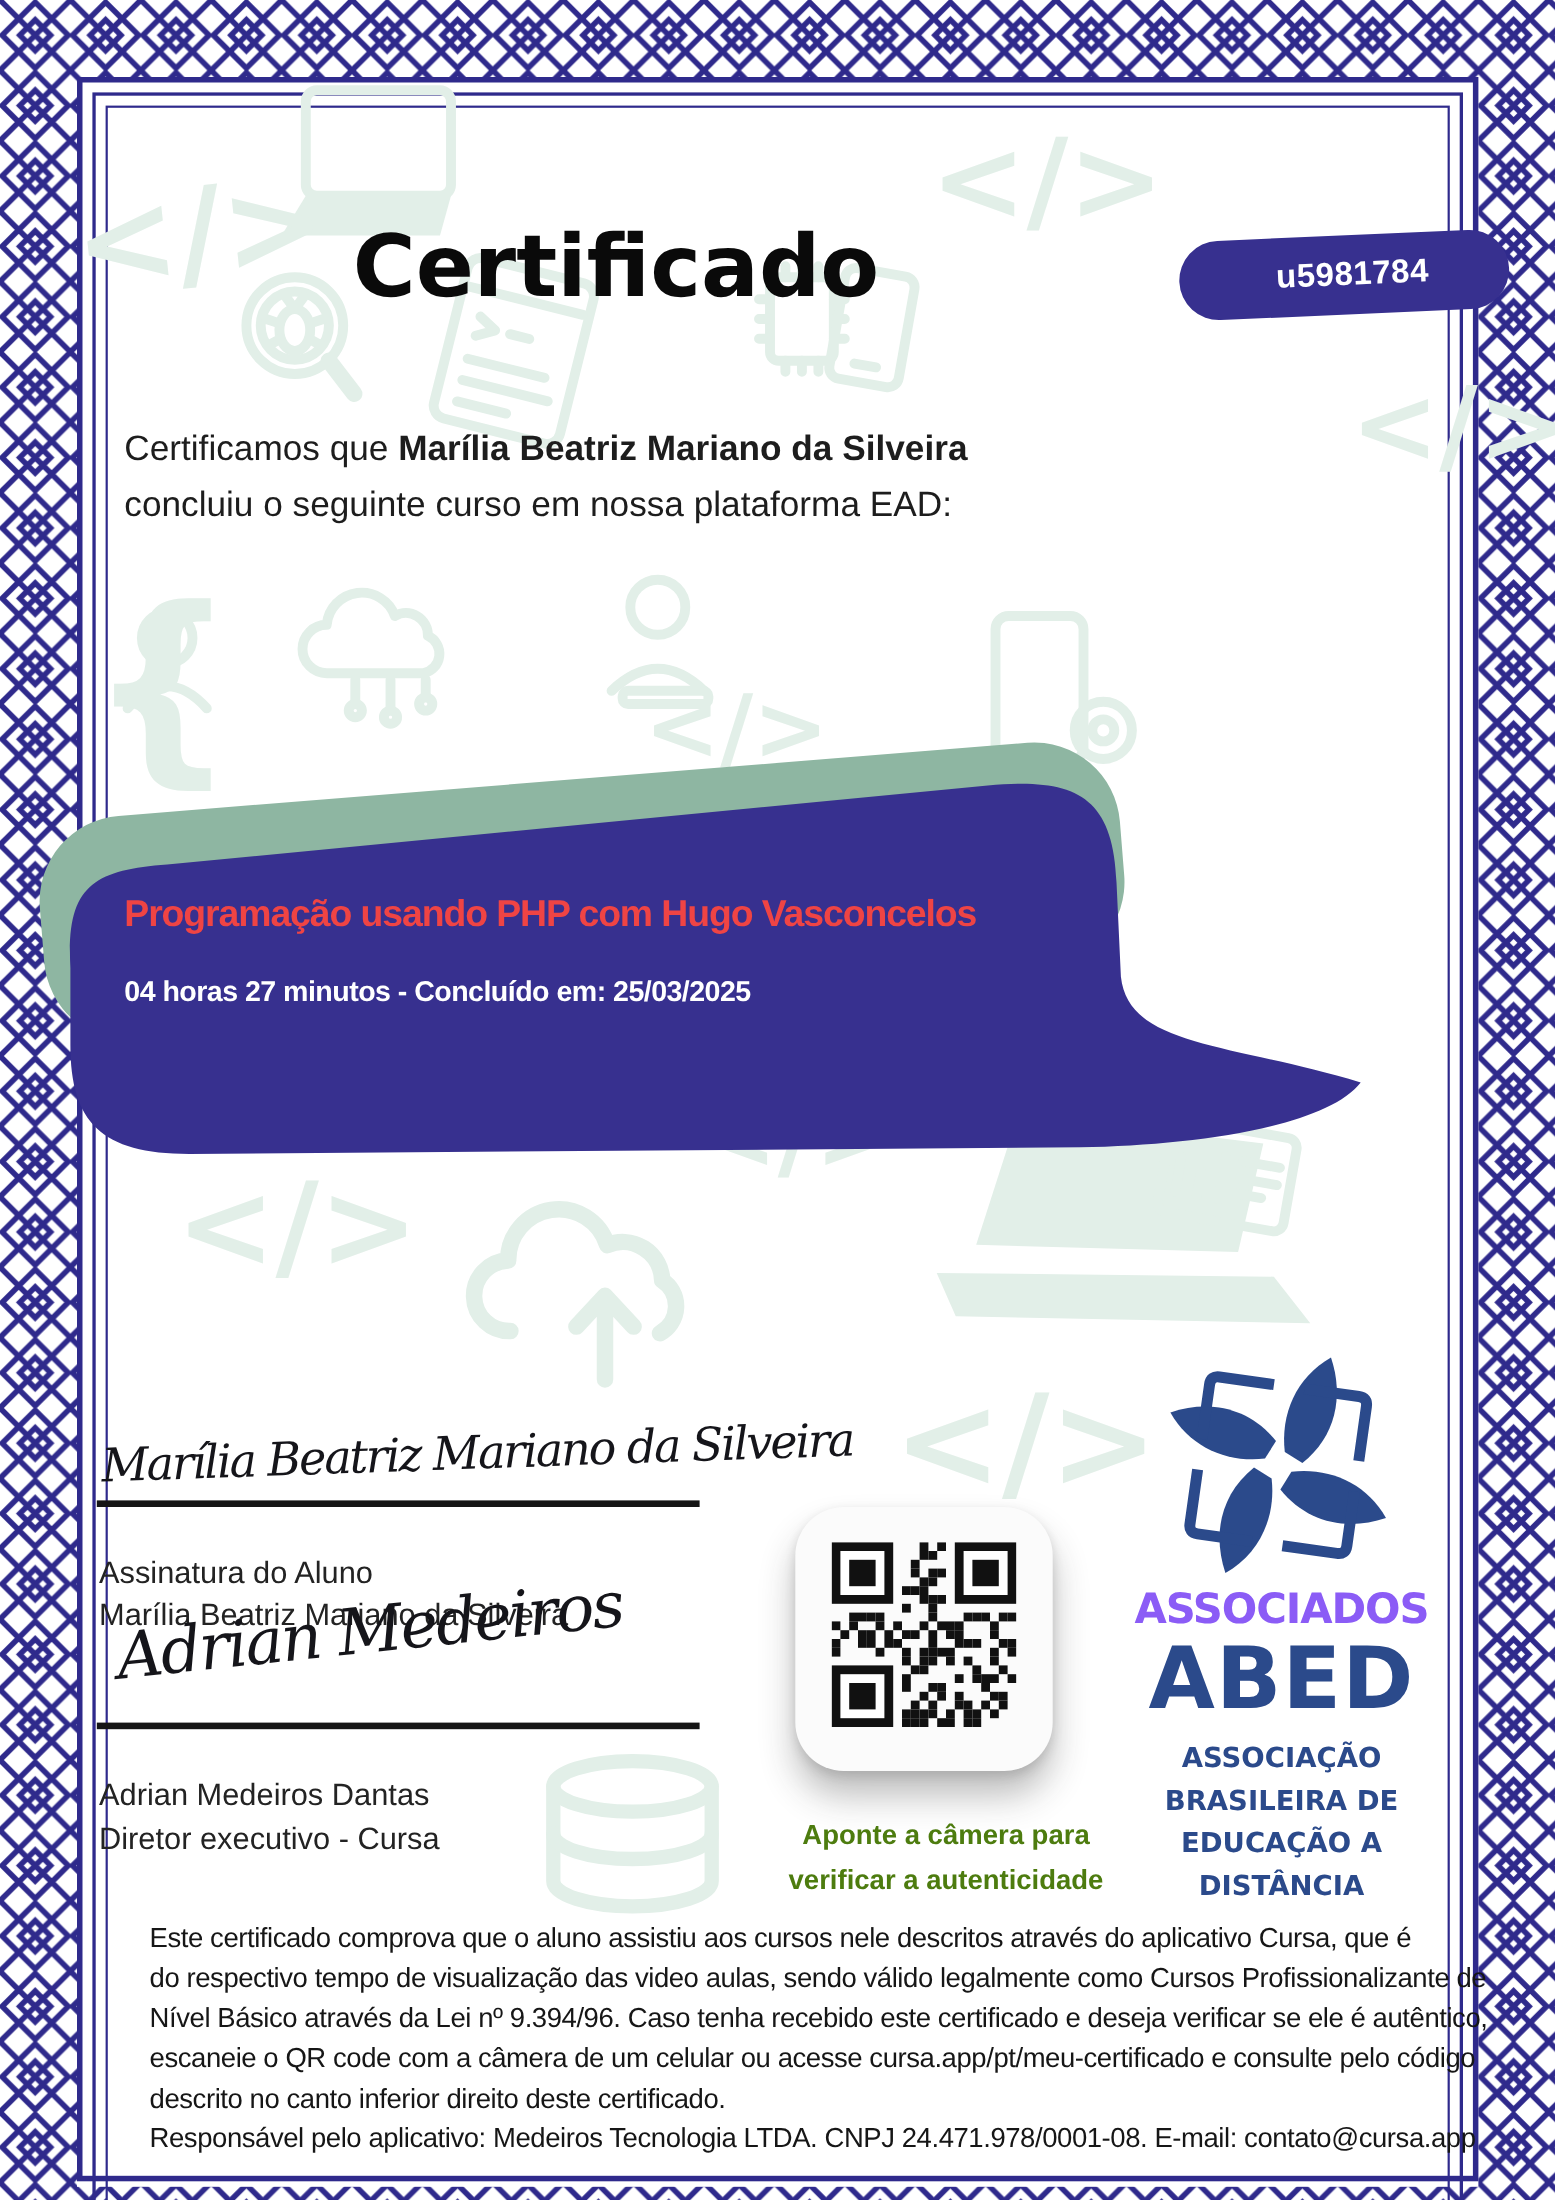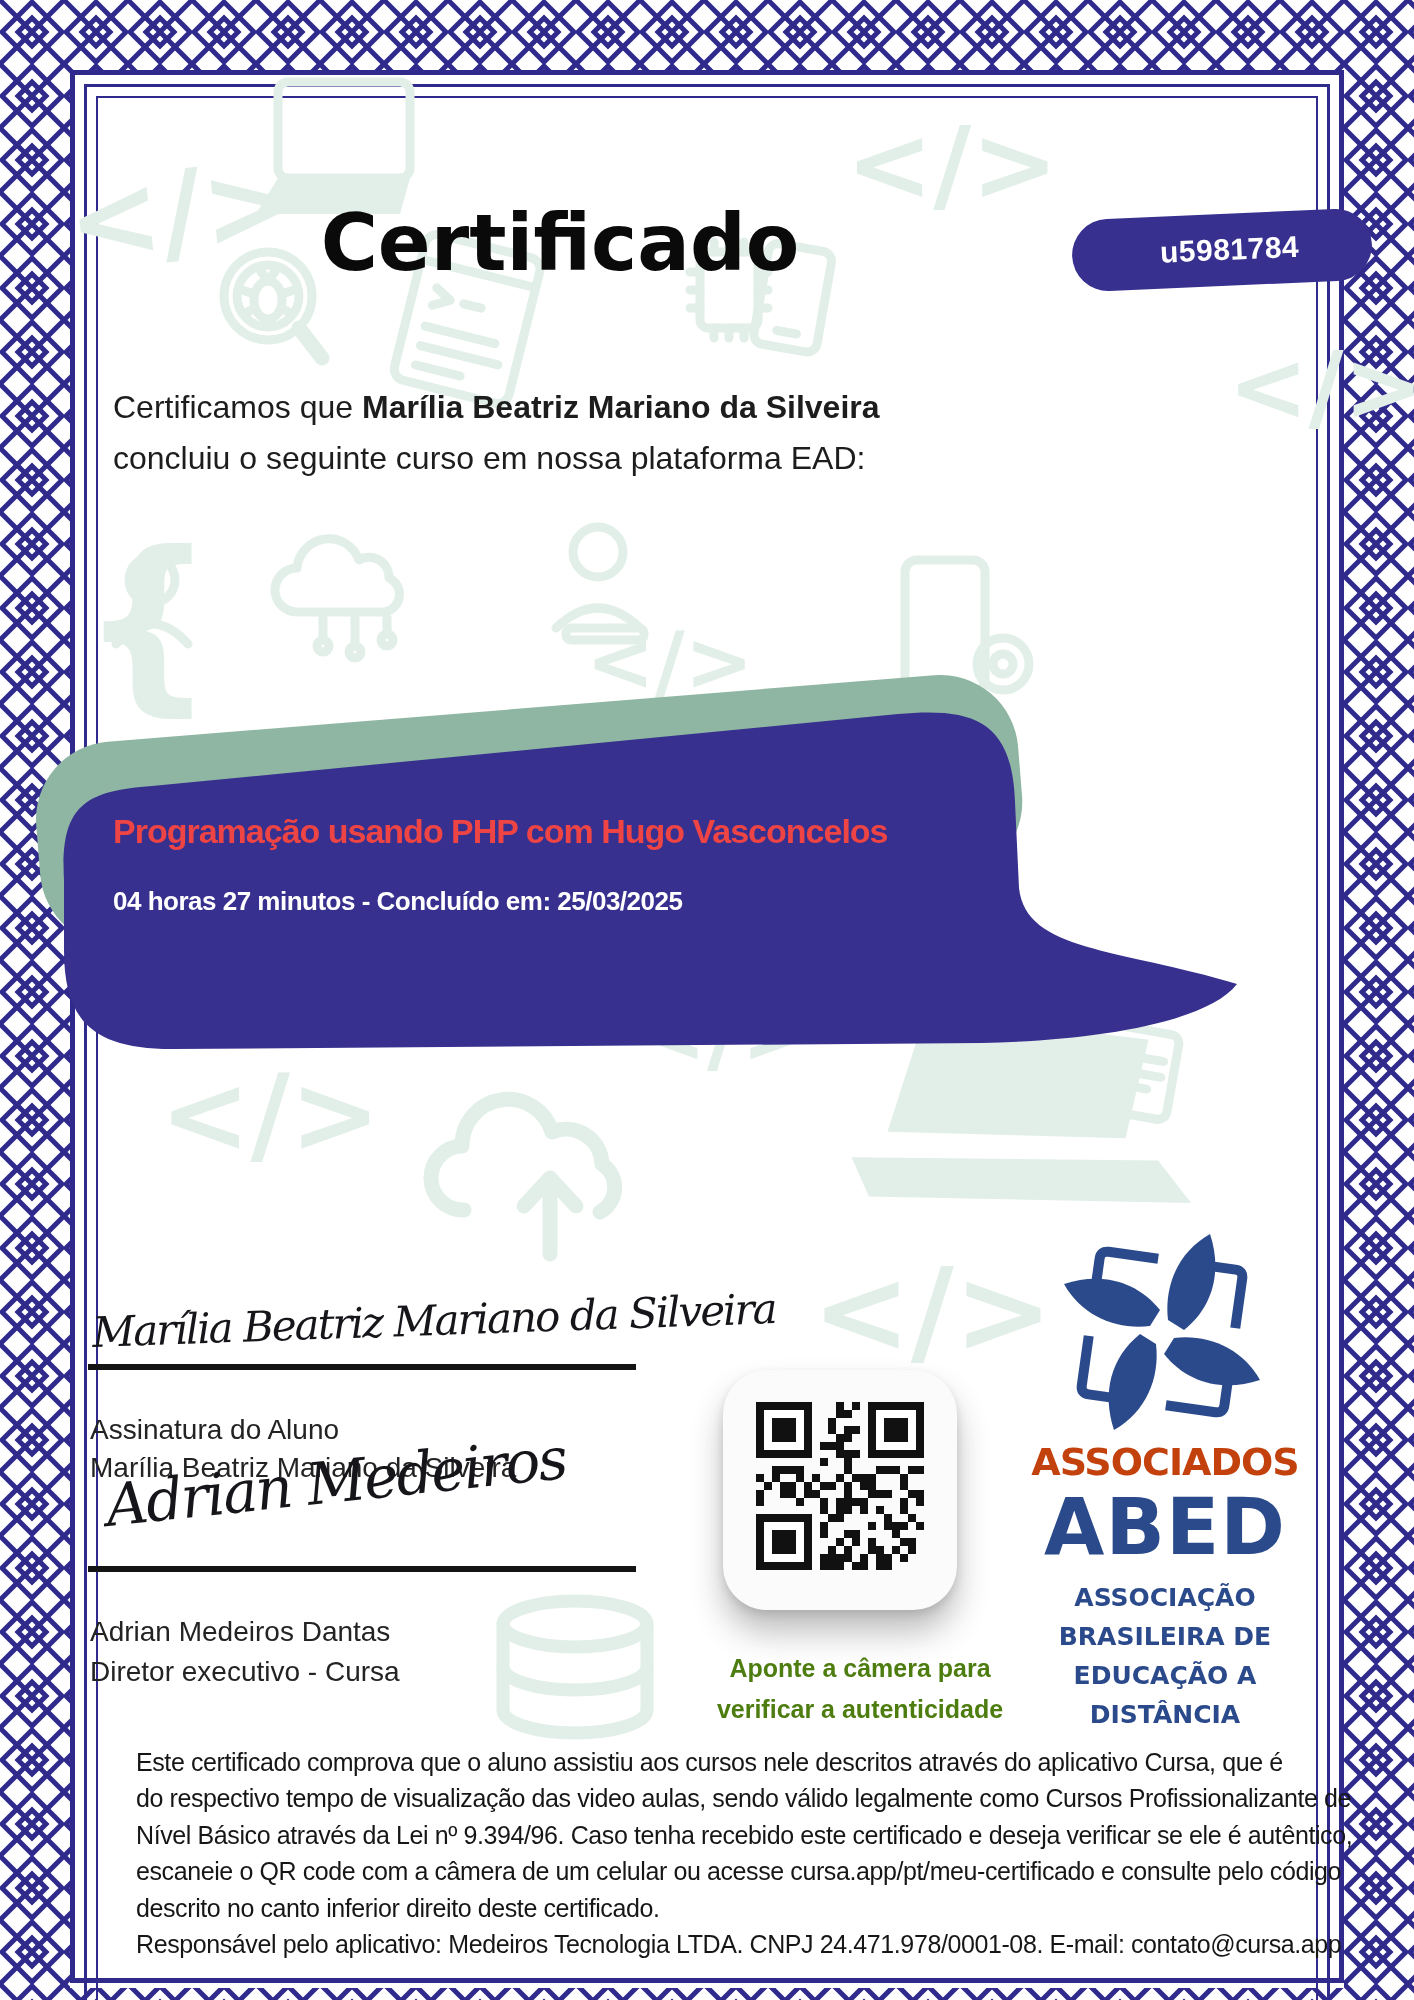--- a/index.html
+++ b/index.html
@@ -34,21 +34,21 @@
   .l2{left:88px;top:1566px;width:548px;}
   .siglabel{left:90px;font-size:28px;color:#232323;white-space:nowrap;margin-top:32px;}
   .t1{top:1382px;} .t2{top:1420px;} .t3{top:1584px;} .t4{top:1624px;}
   
   .qr-card{left:723px;top:1370px;width:234px;height:240px;border-radius:44px;background:#fbfbfb;
            box-shadow:0 22px 32px rgba(40,40,40,.30), 0 4px 10px rgba(0,0,0,.12);}
   .qr-caption{left:650px;top:1648px;width:420px;text-align:center;font-weight:bold;font-size:25px;
               color:#4d7c0f;line-height:41px;}
   
   .abed-label{left:1015px;top:1440px;width:300px;text-align:center;font-family:"DejaVu Sans",sans-serif;
-              font-weight:bold;font-size:38px;color:#c2410c;letter-spacing:-1px;white-space:nowrap;}
+              font-weight:bold;font-size:38px;color:#8b5cf6;letter-spacing:-1px;white-space:nowrap;}
   .abed-acronym{left:1015px;top:1482px;width:300px;text-align:center;font-family:"DejaVu Sans",sans-serif;
               font-weight:bold;font-size:78px;color:#2b4a8b;letter-spacing:1px;}
   .abed-lines{left:1015px;top:1578px;width:300px;text-align:center;font-family:"DejaVu Sans",sans-serif;
               font-weight:bold;font-size:25px;color:#2b4a8b;line-height:39px;letter-spacing:0px;}
   
   .footer{left:88px;top:1744px;width:1260px;font-size:25px;line-height:36.4px;color:#161616;letter-spacing:-0.4px;padding-left:48px;}
   .footer div{white-space:nowrap;}
 </style>
 </head>
 <body>

